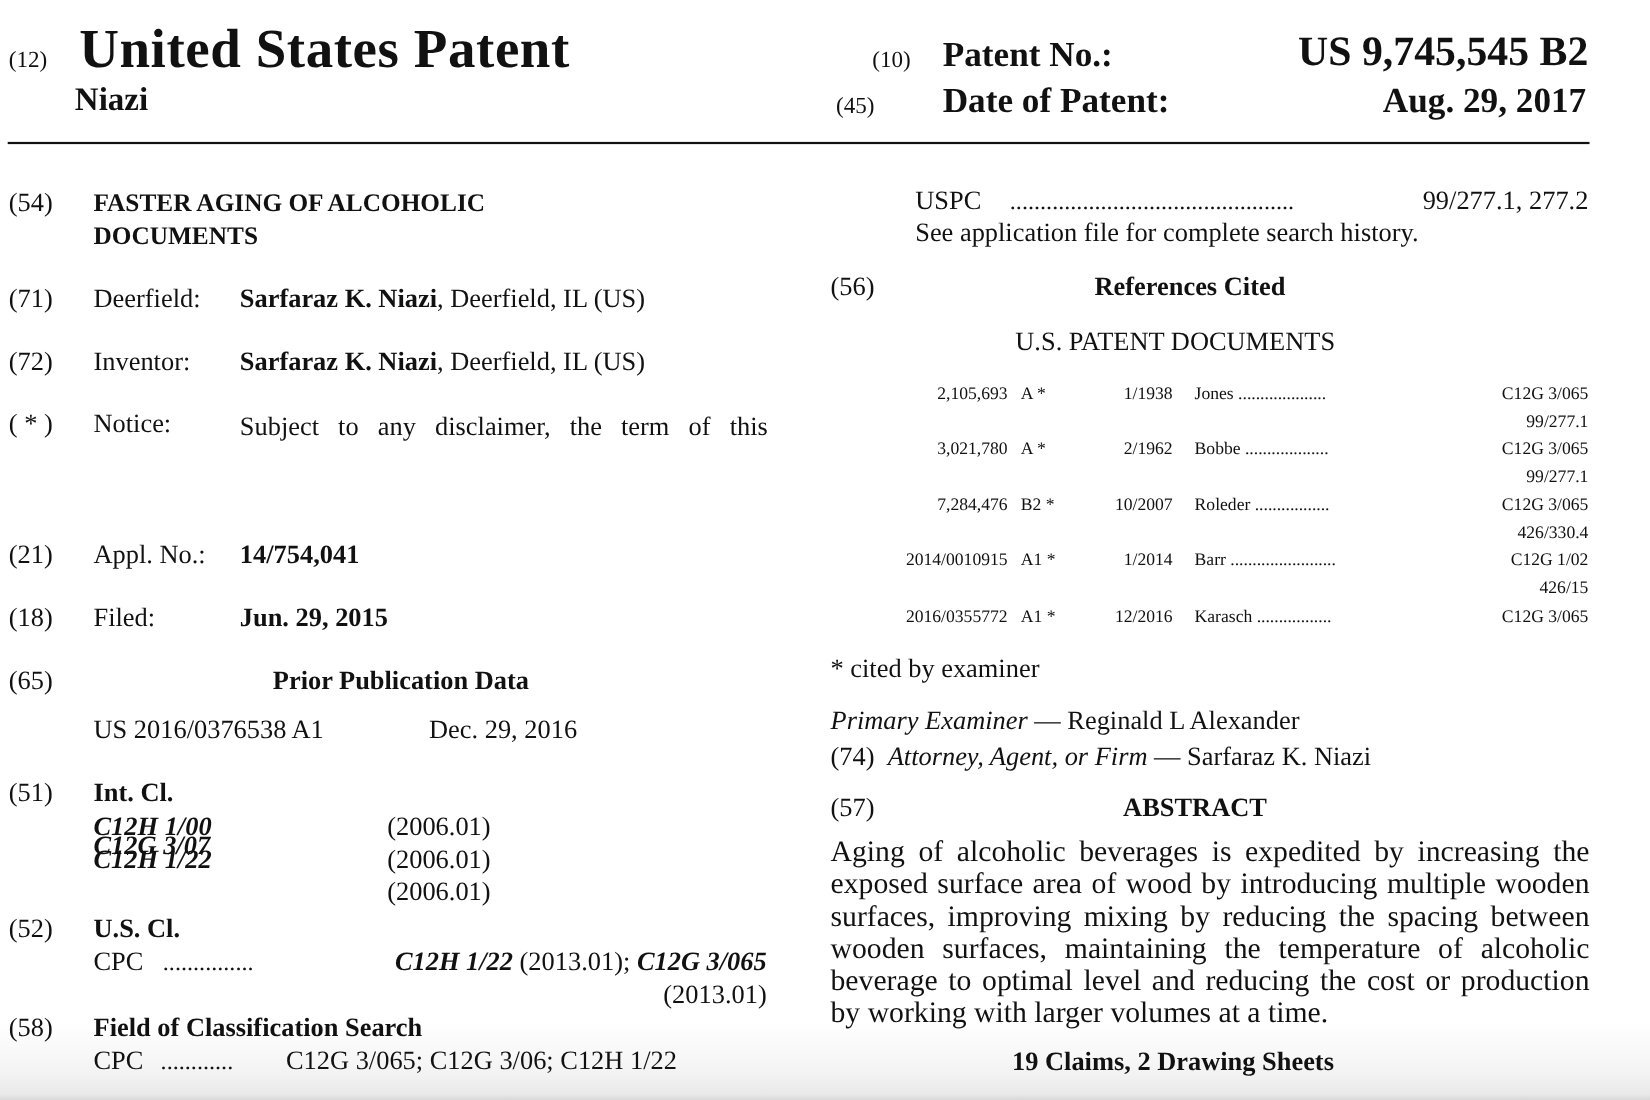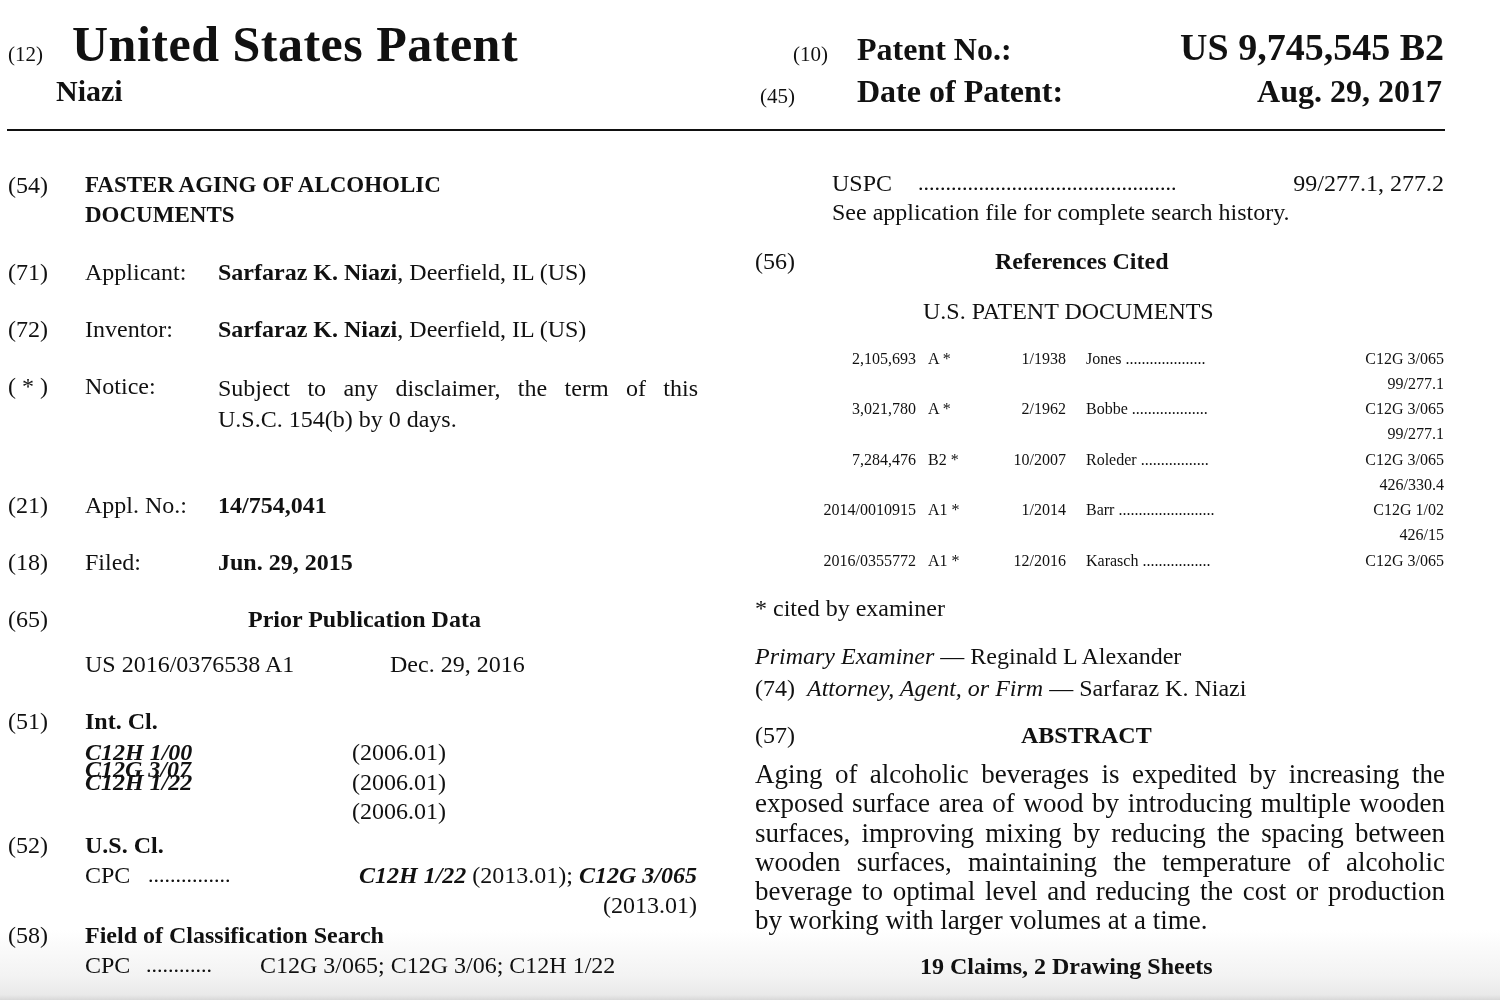--- a/index.html
+++ b/index.html
@@ -37,51 +37,50 @@
     position:absolute; left:755px; top:760px; width:690px;
     font-size:27px; line-height:29.3px; text-align:justify;
   }
 </style>
 </head>
 <body>
 
 <div>
   <span class="abs hdr-code" style="left:8px;top:42px;">(12)</span>
   <span class="abs hdr-title" style="left:72px;top:15px;">United States Patent</span>
-  <span class="abs hdr-name" style="left:56px;top:74px;text-align:center;">Niazi</span>
+  <span class="abs hdr-name" style="left:68px;top:74px;text-align:center;">Niazi</span>
 
   <span class="abs hdr-code" style="left:793px;top:42px;">(10)</span>
   <span class="abs hdr-label" style="left:857px;top:31px;">Patent No.:</span>
   <span class="abs hdr-val" style="right:56px;top:25px;">US 9,745,545 B2</span>
 
   <span class="abs hdr-code" style="left:760px;top:84px;">(45)</span>
   <span class="abs hdr-label" style="left:857px;top:73px;">Date of Patent:</span>
   <span class="abs hdr-date" style="right:58px;top:73px;">Aug. 29, 2017</span>
 </div>
 <div class="rule"></div>
 
 <div>
 
   <span class="abs f24" style="left:8px;top:172px;">(54)</span>
   <span class="abs b" style="left:85px;top:172px;font-size:23px;">FASTER AGING OF ALCOHOLIC</span>
   <span class="abs b" style="left:85px;top:202px;font-size:23px;">DOCUMENTS</span>
 
   <span class="abs f24" style="left:8px;top:259px;">(71)</span>
-  <span class="abs f24" style="left:85px;top:259px;">Applicant:</span>
+  <span class="abs f24" style="left:85px;top:259px;">Deerfield:</span>
   <span class="abs f24" style="left:218px;top:259px;"><b>Sarfaraz K. Niazi</b><span>, Deerfield, IL (US)</span></span>
 
   <span class="abs f24" style="left:8px;top:316px;">(72)</span>
   <span class="abs f24" style="left:85px;top:316px;">Inventor:</span>
   <span class="abs f24" style="left:218px;top:316px;"><b>Sarfaraz K. Niazi</b><span>, Deerfield, IL (US)</span></span>
 
   <span class="abs f24" style="left:8px;top:373px;">( * )</span>
   <span class="abs f24" style="left:85px;top:373px;">Notice:</span>
   <div class="abs f24" style="left:218px;top:373px;width:480px;line-height:31px;">
     <div style="text-align:justify;text-align-last:justify;">Subject to any disclaimer, the term of this</div>
-    <div>U.S.C. 154(b) by 0 days.</div>
   </div>
 
   <span class="abs f24" style="left:8px;top:492px;">(21)</span>
   <span class="abs f24" style="left:85px;top:492px;">Appl. No.:</span>
   <span class="abs f24 b" style="left:218px;top:492px;">14/754,041</span>
 
   <span class="abs f24" style="left:8px;top:549px;">(18)</span>
   <span class="abs f24" style="left:85px;top:549px;">Filed:</span>
   <span class="abs f24 b" style="left:218px;top:549px;">Jun. 29, 2015</span>
 

